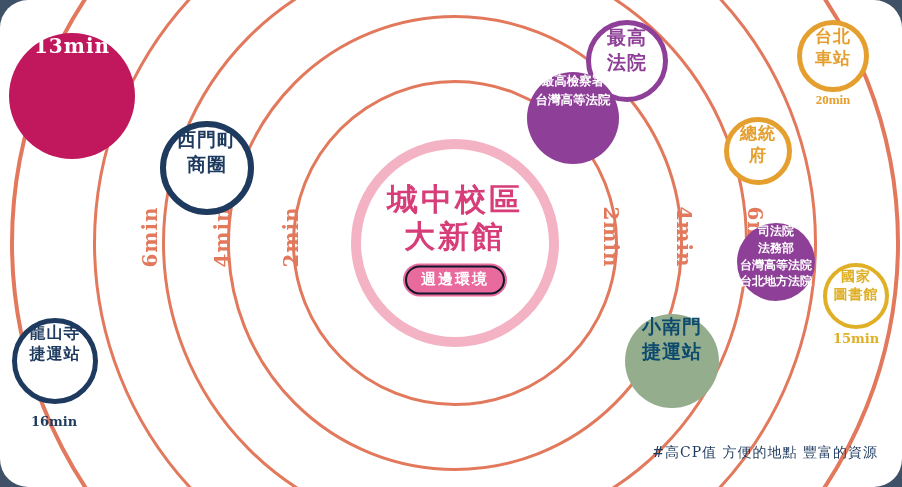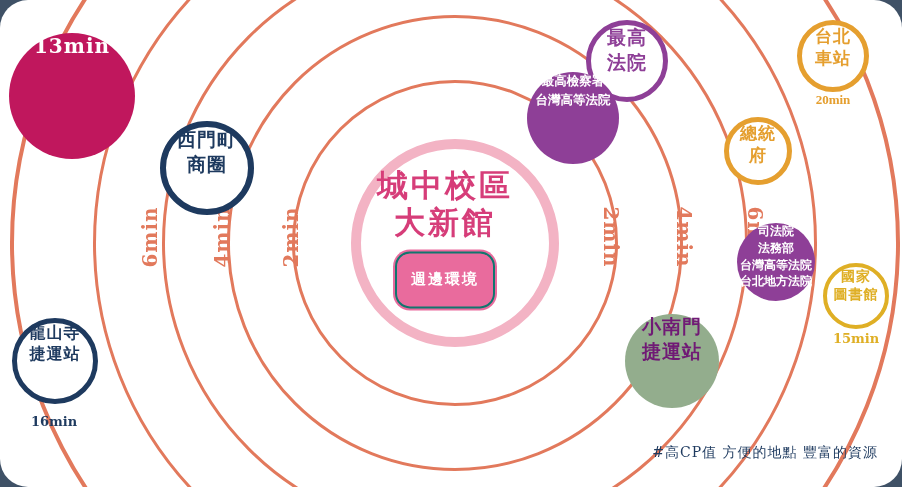--- a/index.html
+++ b/index.html
@@ -30,31 +30,31 @@
     position:absolute;color:var(--coral);font-weight:bold;font-size:20px;
     letter-spacing:1px;white-space:nowrap;
   }
   .ring-label.left{transform:translate(-50%,-50%) rotate(-90deg);}
   .ring-label.right{transform:translate(-50%,-50%) rotate(90deg);}
   .rl-l1{left:291px;top:237px;} .rl-l2{left:222px;top:237px;} .rl-l3{left:150px;top:237px;}
   .rl-r1{left:611px;top:237px;} .rl-r2{left:684px;top:237px;} .rl-r3{left:755px;top:237px;}
 
   
   .center-block{
-    position:absolute;left:445px;top:238px;transform:translate(-50%,-50%);
+    position:absolute;left:455px;top:238px;transform:translate(-50%,-50%);
     display:flex;flex-direction:column;align-items:center;z-index:5;
   }
   .center-title{
     color:var(--magenta);font-size:31px;font-weight:bold;letter-spacing:3px;
     line-height:1.18;white-space:nowrap;
   }
   .center-badge{
     margin-top:11px;background:var(--pink);color:#fff;font-weight:bold;
-    font-size:15px;letter-spacing:2px;padding:17px 14px;border-radius:15px;
-    border:2px solid #0f766e;box-shadow:0 0 0 2px var(--pink);white-space:nowrap;
+    font-size:15px;letter-spacing:2px;padding:3px 14px;border-radius:15px;
+    border:2px solid #0f172a;box-shadow:0 0 0 2px var(--pink);white-space:nowrap;
   }
   .center-note{
     position:absolute;left:455px;top:352px;transform:translate(-50%,-50%);
     color:var(--red);font-weight:bold;font-size:17px;letter-spacing:2px;
     white-space:nowrap;z-index:5;
   }
 
   
   .bubble{
     position:absolute;border-radius:50%;display:flex;flex-direction:column;
@@ -75,21 +75,21 @@
     color:#fff;font-size:12.5px;line-height:1.5;}
   .b-station{left:797px;top:20px;width:72px;height:72px;border:5px solid var(--orange);
     color:var(--orange);font-size:17px;letter-spacing:1px;}
   .b-president{left:724px;top:117px;width:68px;height:68px;border:5px solid var(--orange);
     color:var(--orange);font-size:17px;letter-spacing:1px;}
   .b-judicial{left:737px;top:223px;width:78px;height:78px;background:var(--purple);
     color:#fff;font-size:12px;line-height:1.4;}
   .b-library{left:823px;top:263px;width:66px;height:66px;border:4px solid var(--gold);
     color:var(--gold);font-size:14px;letter-spacing:1px;}
   .b-xiaonanmen{left:625px;top:314px;width:94px;height:94px;background:var(--green);
-    color:#701a75;font-size:19px;letter-spacing:1px;}
+    color:#0c4a6e;font-size:19px;letter-spacing:1px;}
 
   .time-label{
     position:absolute;transform:translateX(-50%);font-weight:bold;font-size:13px;
     z-index:6;white-space:nowrap;
   }
   .t-longshan{left:54px;top:414px;color:var(--navy);}
   .t-station{left:833px;top:92px;color:var(--orange);font-family:Liberation Serif, serif;}
   .t-library{left:856px;top:331px;color:var(--gold);}
 
   .footer-hashtag{

